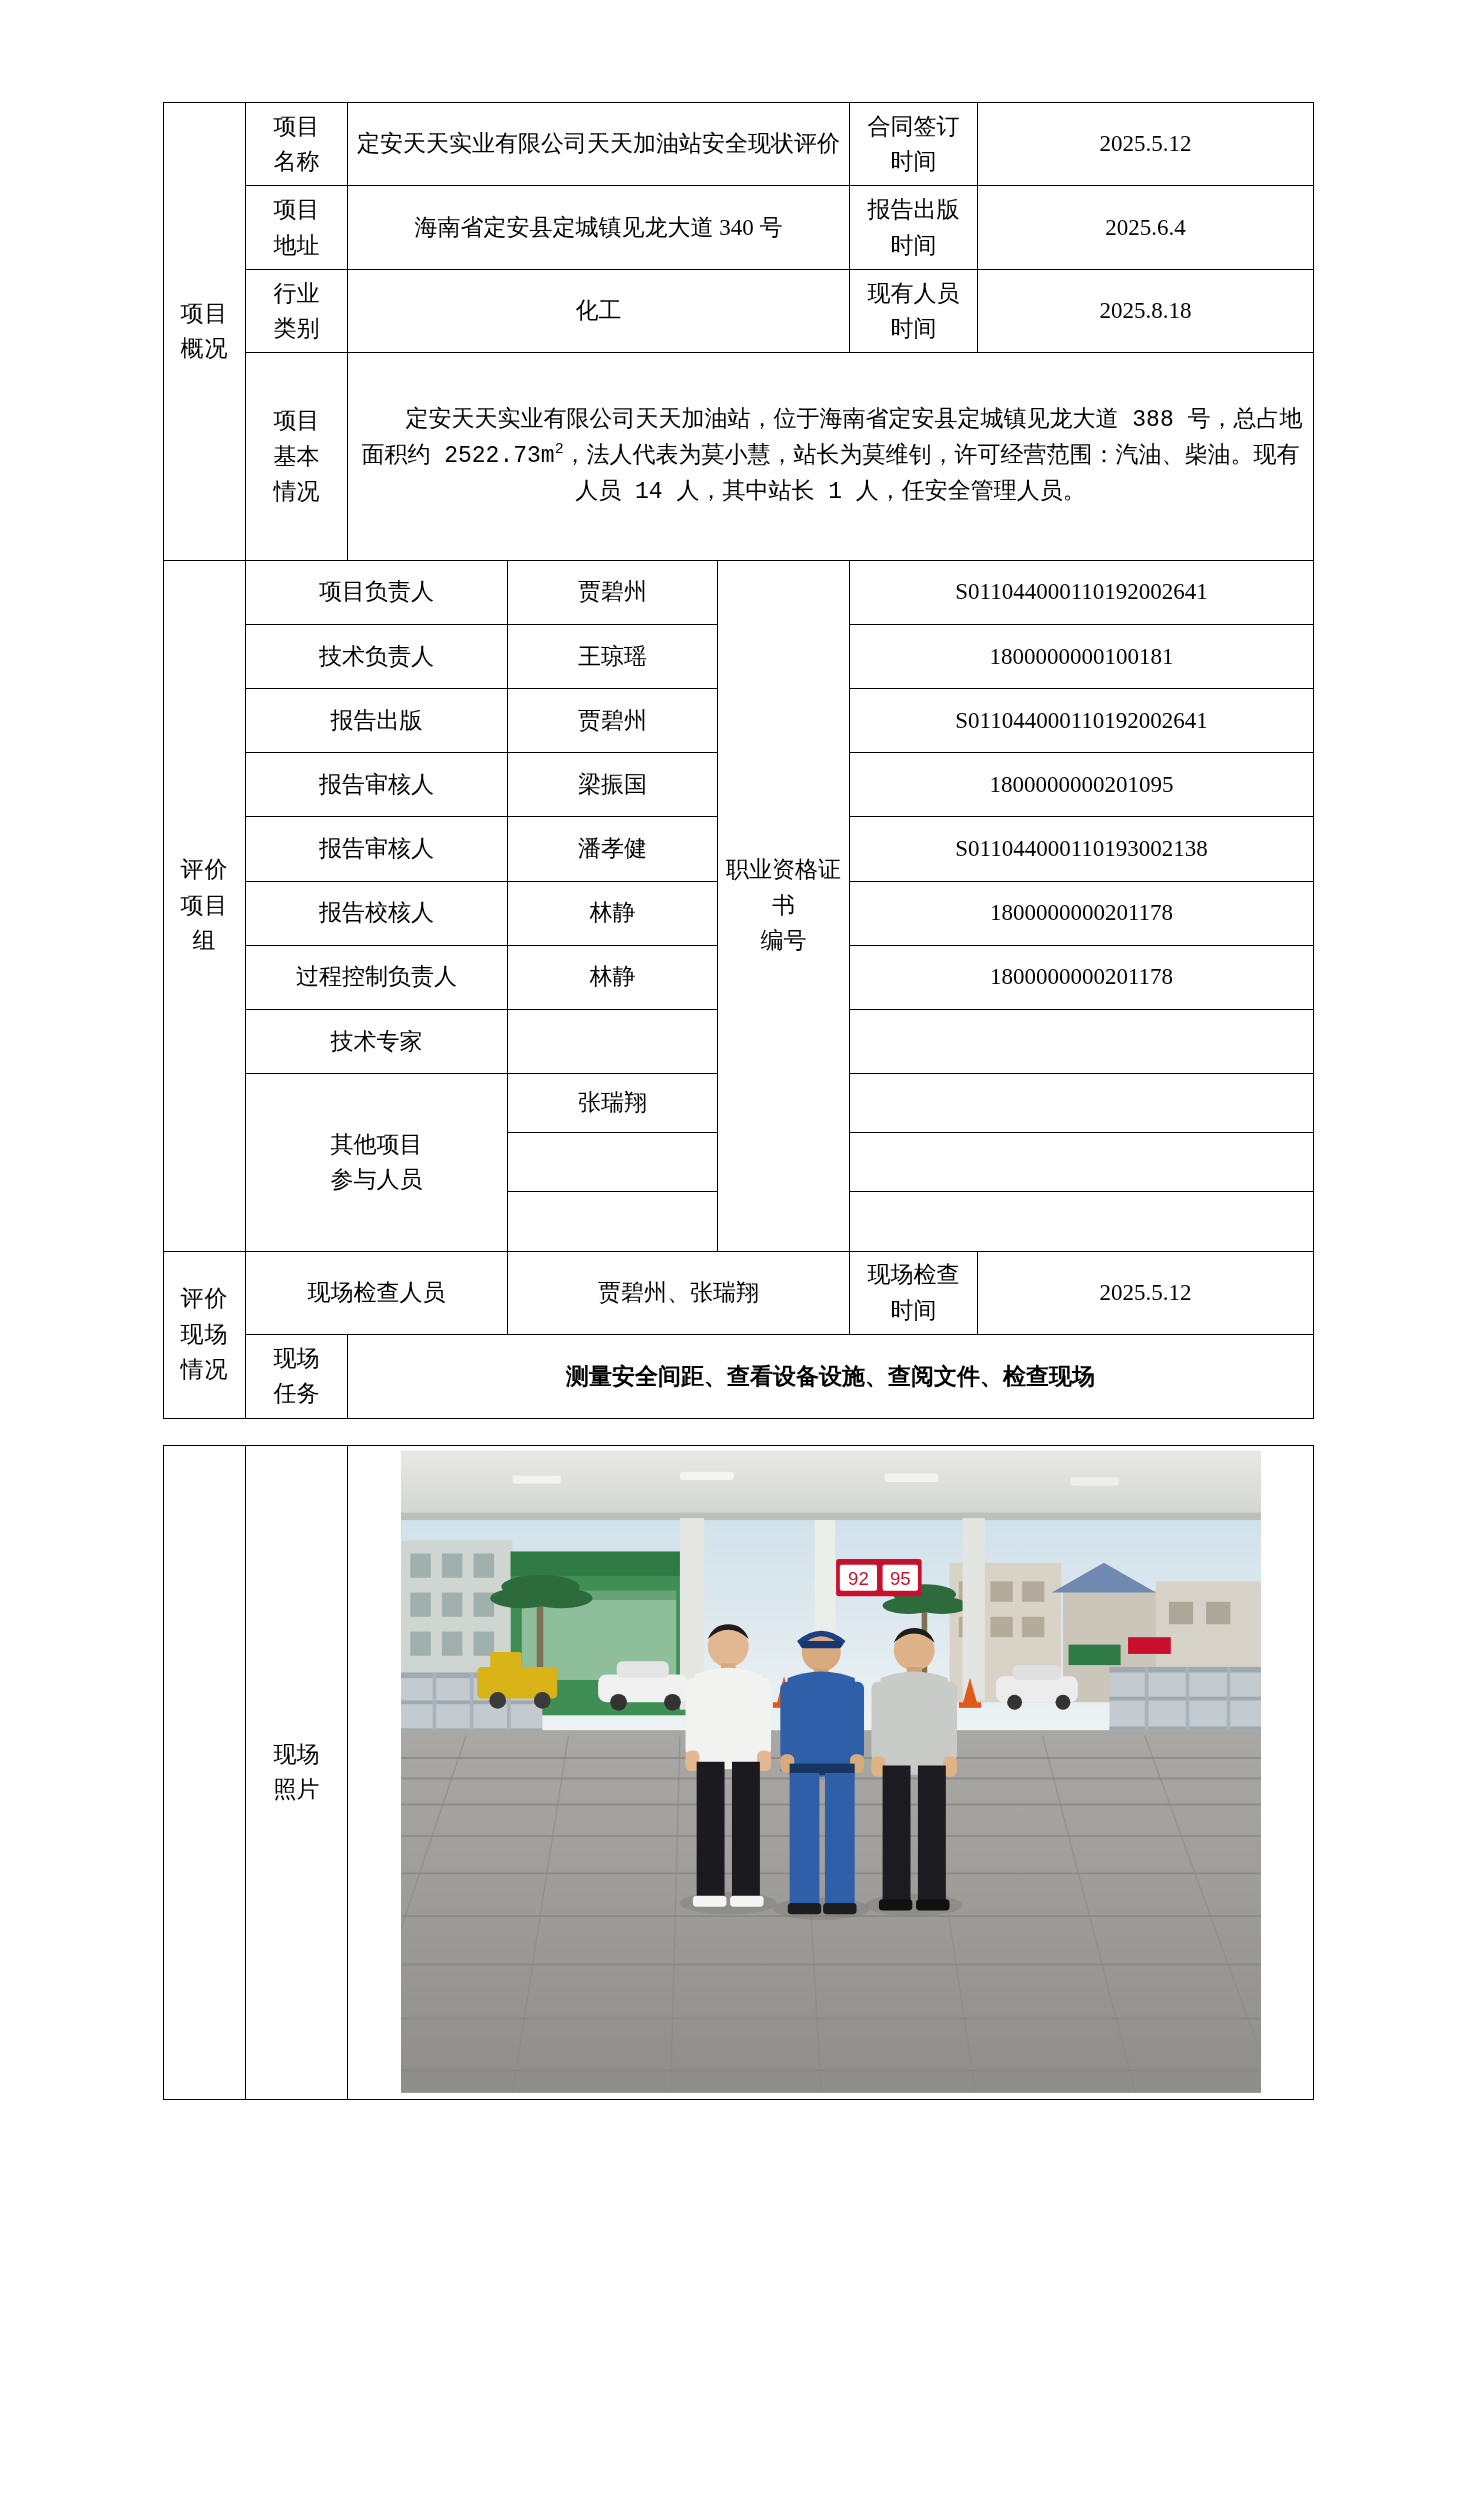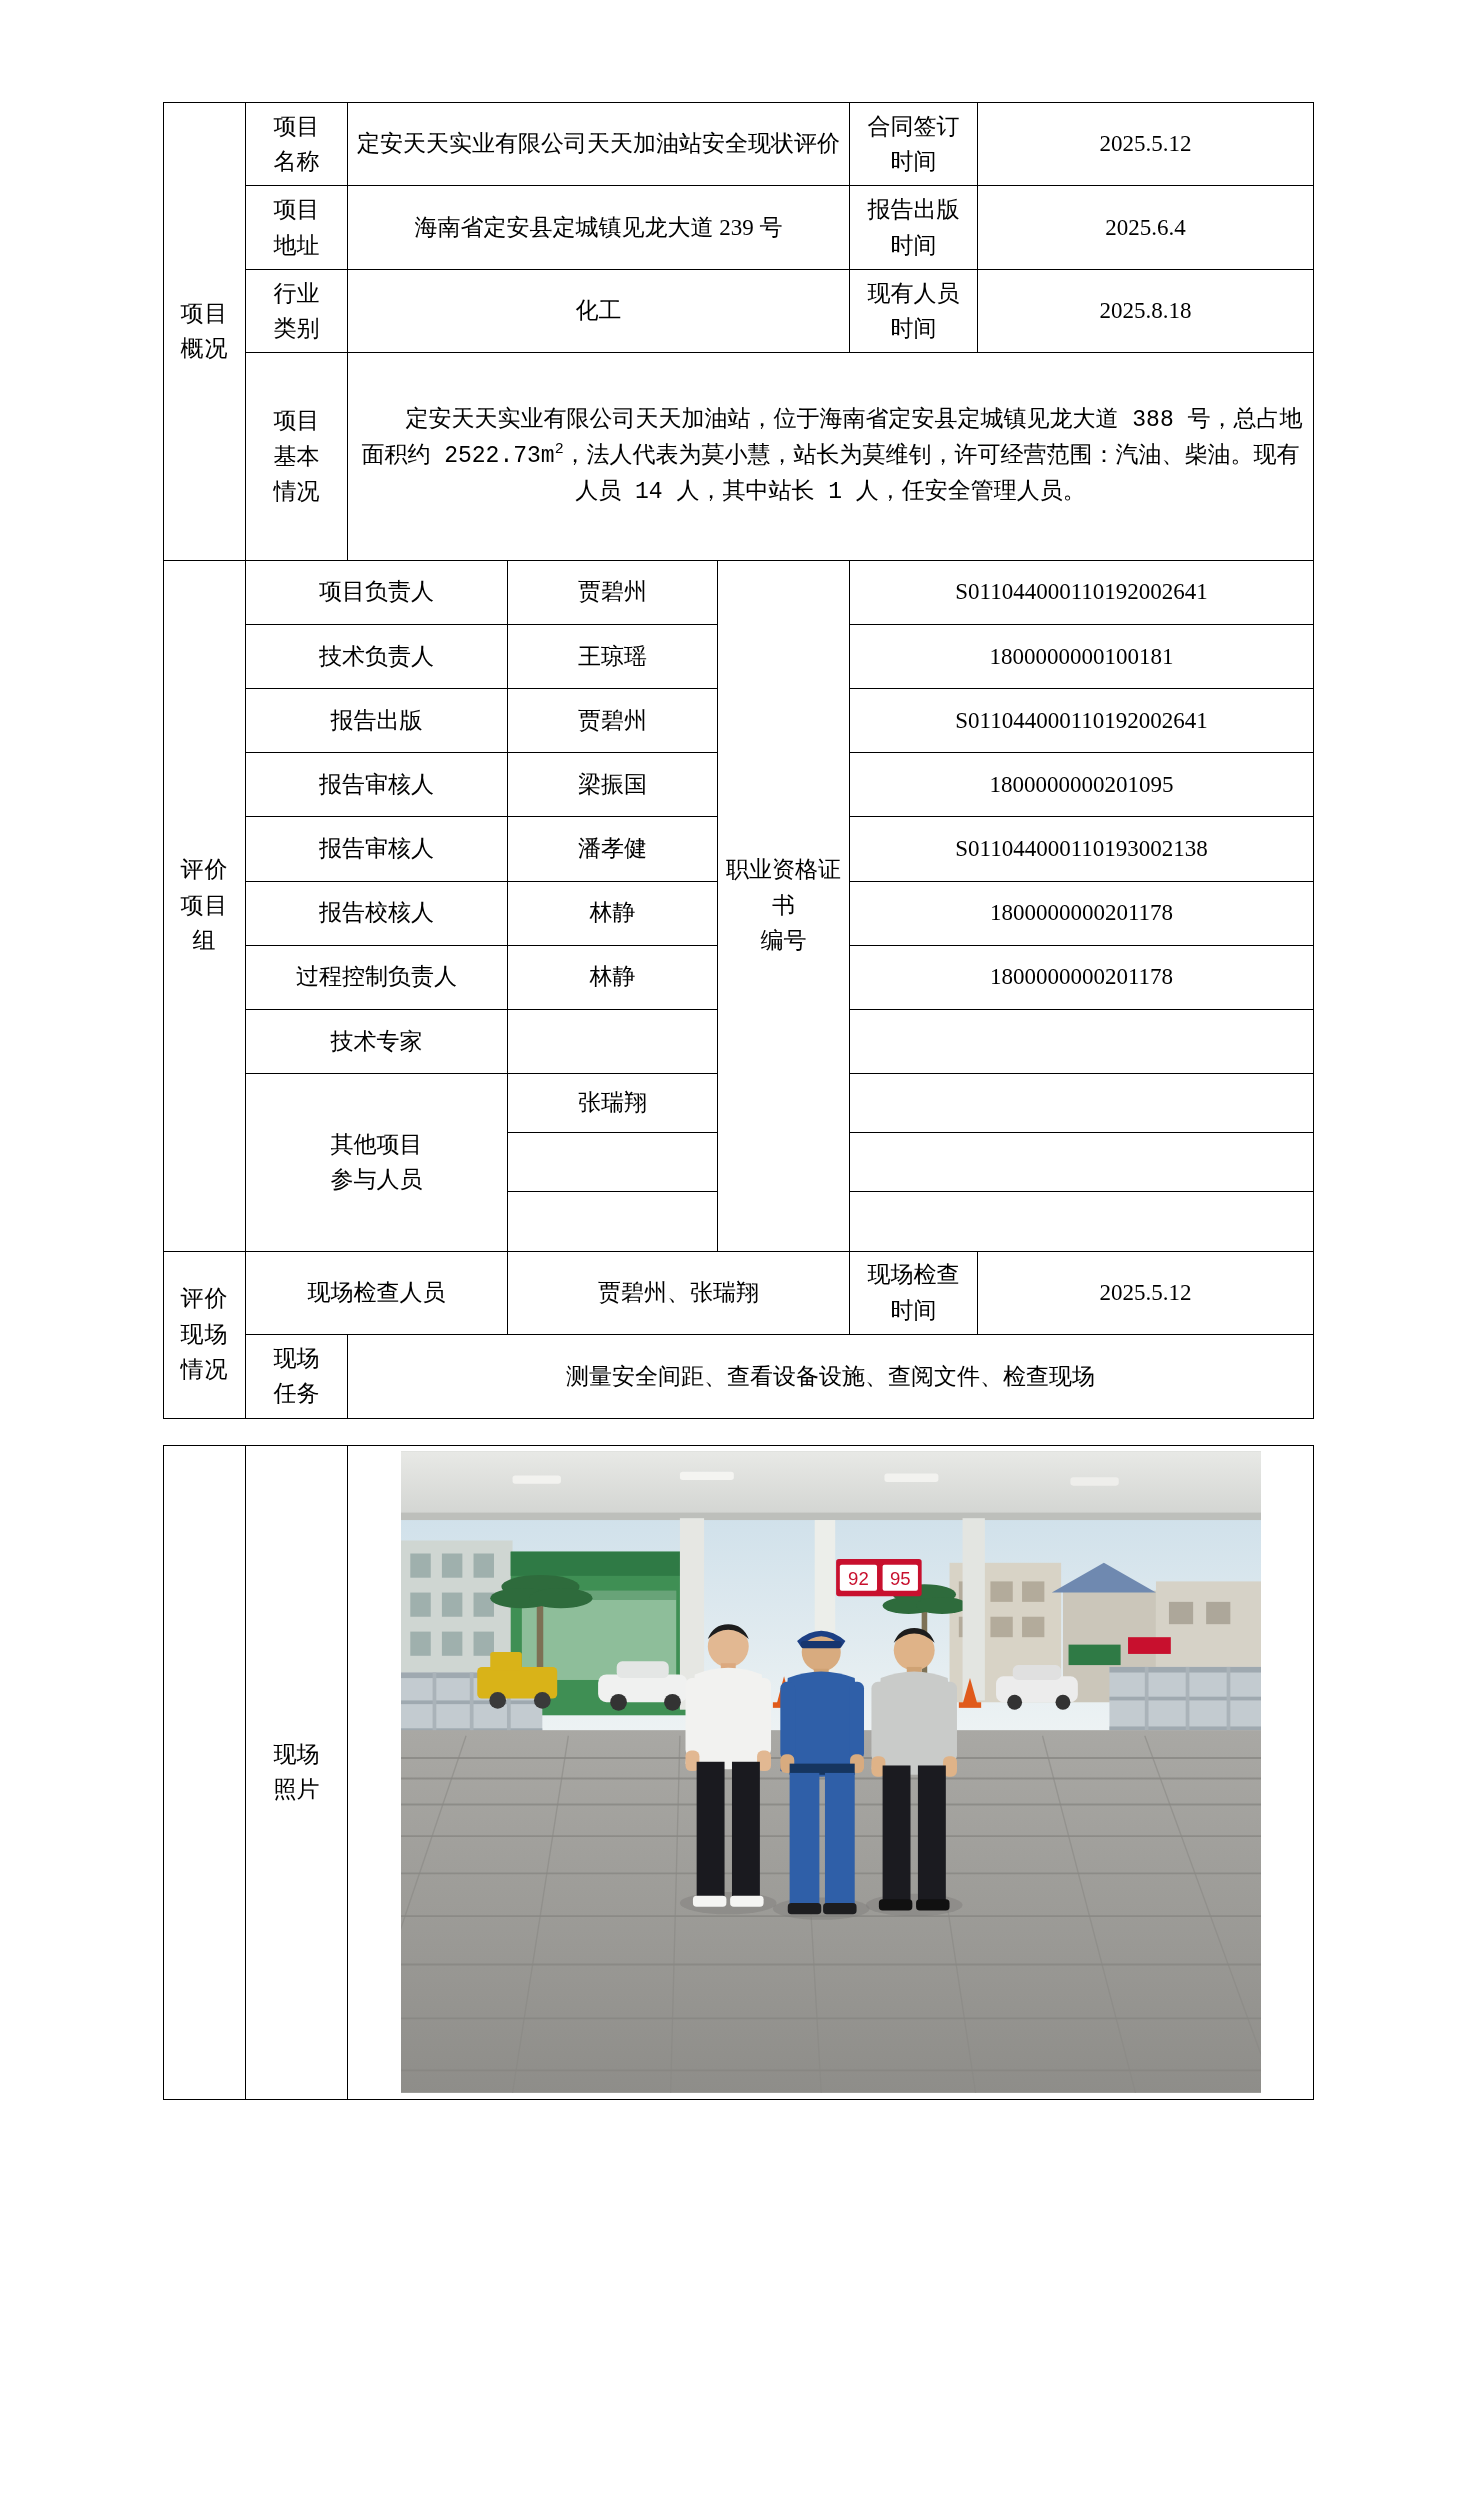--- a/index.html
+++ b/index.html
@@ -57,20 +57,21 @@
   td.cert-vert {
     font-size: 23px;
     line-height: 1.7;
   }
   td.empty {
     height: 47px;
   }
   td.task {
     text-align: left;
     padding-left: 13px;
+    font-weight: bold;
   }
   .photo-cell {
     padding: 13px 9.3px;
   }
   .photo-wrap {
     width: 100%;
     display: flex;
     justify-content: center;
     align-items: center;
   }
@@ -104,21 +105,21 @@
 名称</td>
       <td colspan="3">定安天天实业有限公司天天加油站安全现状评价</td>
       <td class="two-line" style="white-space:pre-line">合同签订
 时间</td>
       <td>2025.5.12</td>
     </tr>
 
     <tr>
       <td class="sub-label two-line tall" style="white-space:pre-line">项目
 地址</td>
-      <td colspan="3">海南省定安县定城镇见龙大道 239 号</td>
+      <td colspan="3">海南省定安县定城镇见龙大道 340 号</td>
       <td class="two-line" style="white-space:pre-line">报告出版
 时间</td>
       <td>2025.6.4</td>
     </tr>
 
     <tr>
       <td class="sub-label two-line tall" style="white-space:pre-line">行业
 类别</td>
       <td colspan="3">化工</td>
       <td class="two-line" style="white-space:pre-line">现有人员

